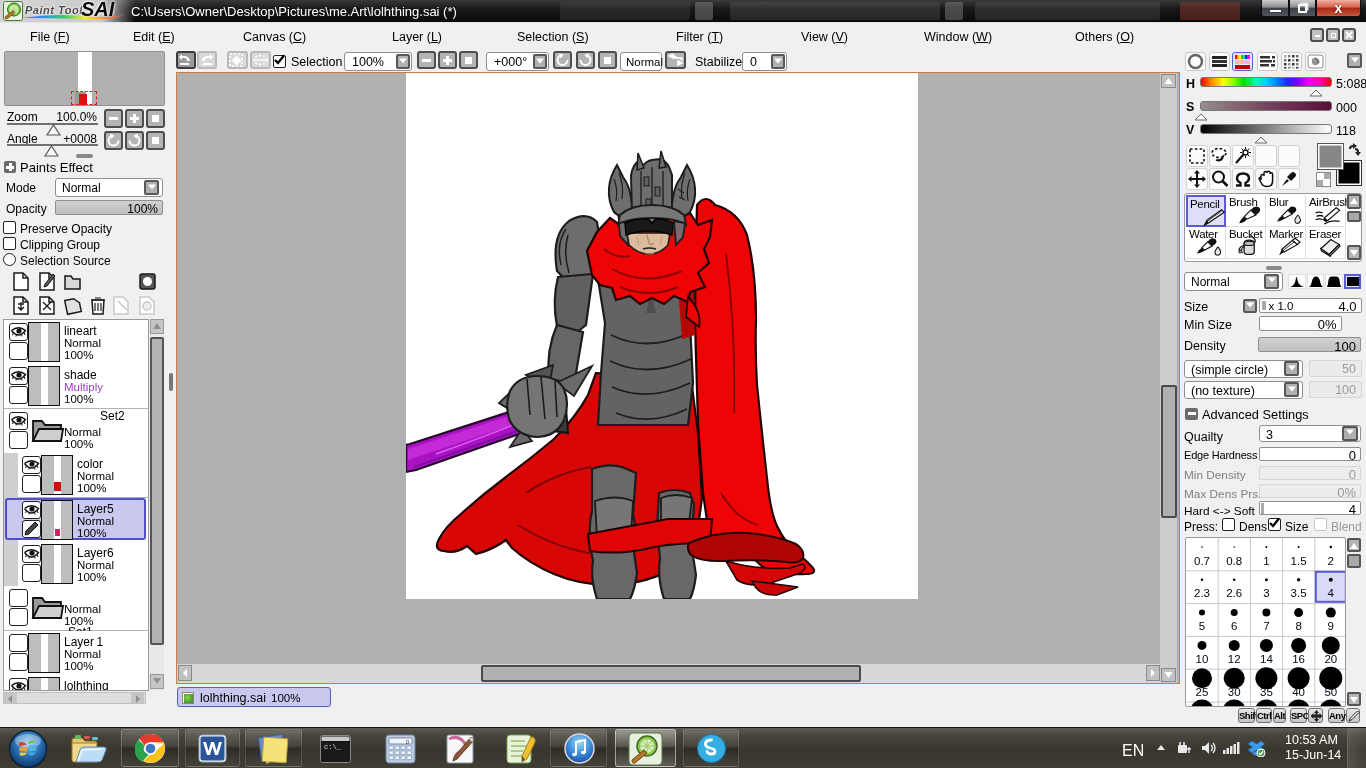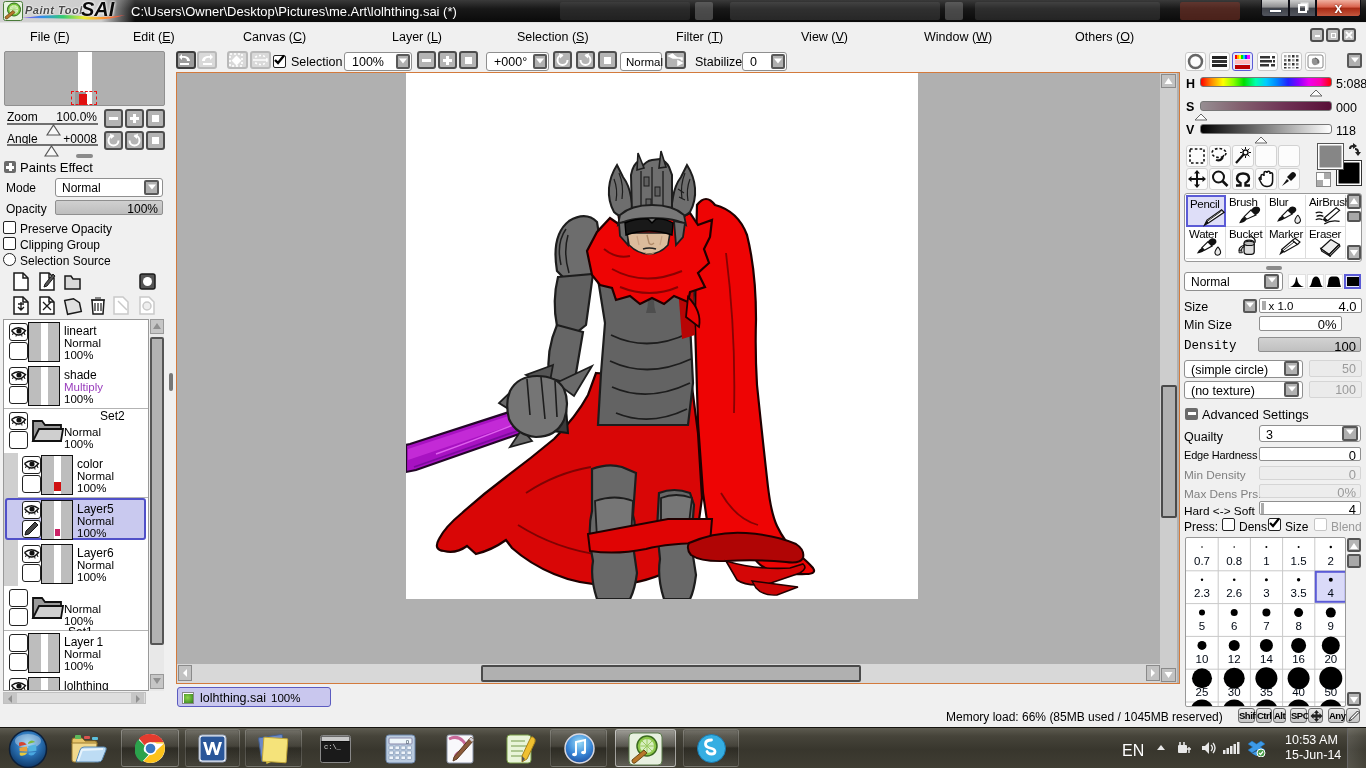--- a/index.html
+++ b/index.html
@@ -787,21 +787,21 @@
   <div class="dropbtn" style="left:63px; top:251px; width:14px; height:14px;"></div>
   <div class="whitebox" style="left:78.5px; top:250px; width:103px; height:15px; border-radius:2px;">
       <div class="abs" style="left:2px; top:2px; width:4px; height:9px; background:#aaa;"></div>
       <span class="abs" style="left:9px; top:0.5px; font-size:11.5px;">x 1.0</span>
       <span class="abs" style="right:4px; top:0; font-size:13px;">4.0</span>
     </div>
   <div class="lbl" style="left:4px; top:270px; font-size:12.5px;">Min Size</div>
   <div class="whitebox" style="left:78.5px; top:268px; width:83px; height:15px; border-radius:2px;">
       <span class="abs" style="right:4px; top:0; font-size:13px;">0%</span>
     </div>
-  <div class="lbl" style="left:4px; top:291px; font-size:12.5px;font-family:Liberation Mono, monospace;">Density</div>
+  <div class="lbl" style="left:4px; top:291px; font-size:12.5px;">Density</div>
   <div class="abs" style="left:78px; top:289px; width:103px; height:15px; background:linear-gradient(#d2d2d2,#c0c0c0); border:1px solid #8f8f8f; border-radius:2px;">
       <span class="abs" style="right:4px; top:0.5px; font-size:13px;">100</span>
     </div>
 
   <div class="whitebox" style="left:4px; top:311.5px; width:119px; height:18px;"></div>
   <div class="lbl" style="left:11px; top:314.5px; font-size:12.5px;">(simple circle)</div>
   <div class="dropbtn" style="left:104px; top:313px; width:15px; height:15px;"></div>
   <div class="abs" style="left:129px; top:312px; width:53px; height:17px; background:#ebebeb; border:1px solid #d5d5d5; border-radius:2px;">
       <span class="abs" style="right:5px; top:1px; font-size:12.5px; color:#9a9a9a;">50</span>
     </div>
@@ -931,21 +931,20 @@
   <div class="abs" style="left:1180px; top:23px; width:186px; height:20px; background:#f0f0f0;"></div>
 
   <div class="abs" style="left:177px; top:3px; width:154px; height:20px; background:#c9c7ee; border:1.5px solid #5b5bc0; border-radius:3px;">
     <div class="abs" style="left:4px; top:3.5px; width:12px; height:12px; background:#fff; border:1px solid #888;">
         <div class="abs" style="left:1px; top:1px; width:9px; height:9px; background:radial-gradient(circle at 40% 40%, #8ed44a, #2e7d1e);"></div>
       </div>
     <span class="abs" style="left:22px; top:3px; font-size:12.5px;">lolhthing.sai</span>
     <span class="abs" style="left:93px; top:4px; font-size:11.5px;">100%</span>
   </div>
 
-  <div class="abs" style="left:946px; top:26px; width:400px; font-size:12px;">Memory load: 66% (85MB used / 1045MB reserved)</div>
   <div class="kbtn" style="left:1238px; top:24px; width:17px;">Shift</div>
   <div class="kbtn" style="left:1256px; top:24px; width:16px;">Ctrl</div>
   <div class="kbtn" style="left:1273px; top:24px; width:13px;">Alt</div>
   <div class="kbtn" style="left:1290px; top:24px; width:17px;">SPC</div>
   <div class="kbtn" style="left:1308px; top:24px; width:15px;">
       <svg width="13" height="12" viewBox="0 0 13 12" style="position:absolute;left:1px;top:1px;">
         <path d="M6.5 0 L9 3 L7.5 3 L7.5 4.5 L9.5 4.5 L9.5 3 L12.5 6 L9.5 9 L9.5 7.5 L7.5 7.5 L7.5 9 L9 9 L6.5 12 L4 9 L5.5 9 L5.5 7.5 L3.5 7.5 L3.5 9 L0.5 6 L3.5 3 L3.5 4.5 L5.5 4.5 L5.5 3 L4 3 Z" fill="#222"></path>
       </svg>
     </div>
   <div class="kbtn" style="left:1328px; top:24px; width:17px;">Any</div>

